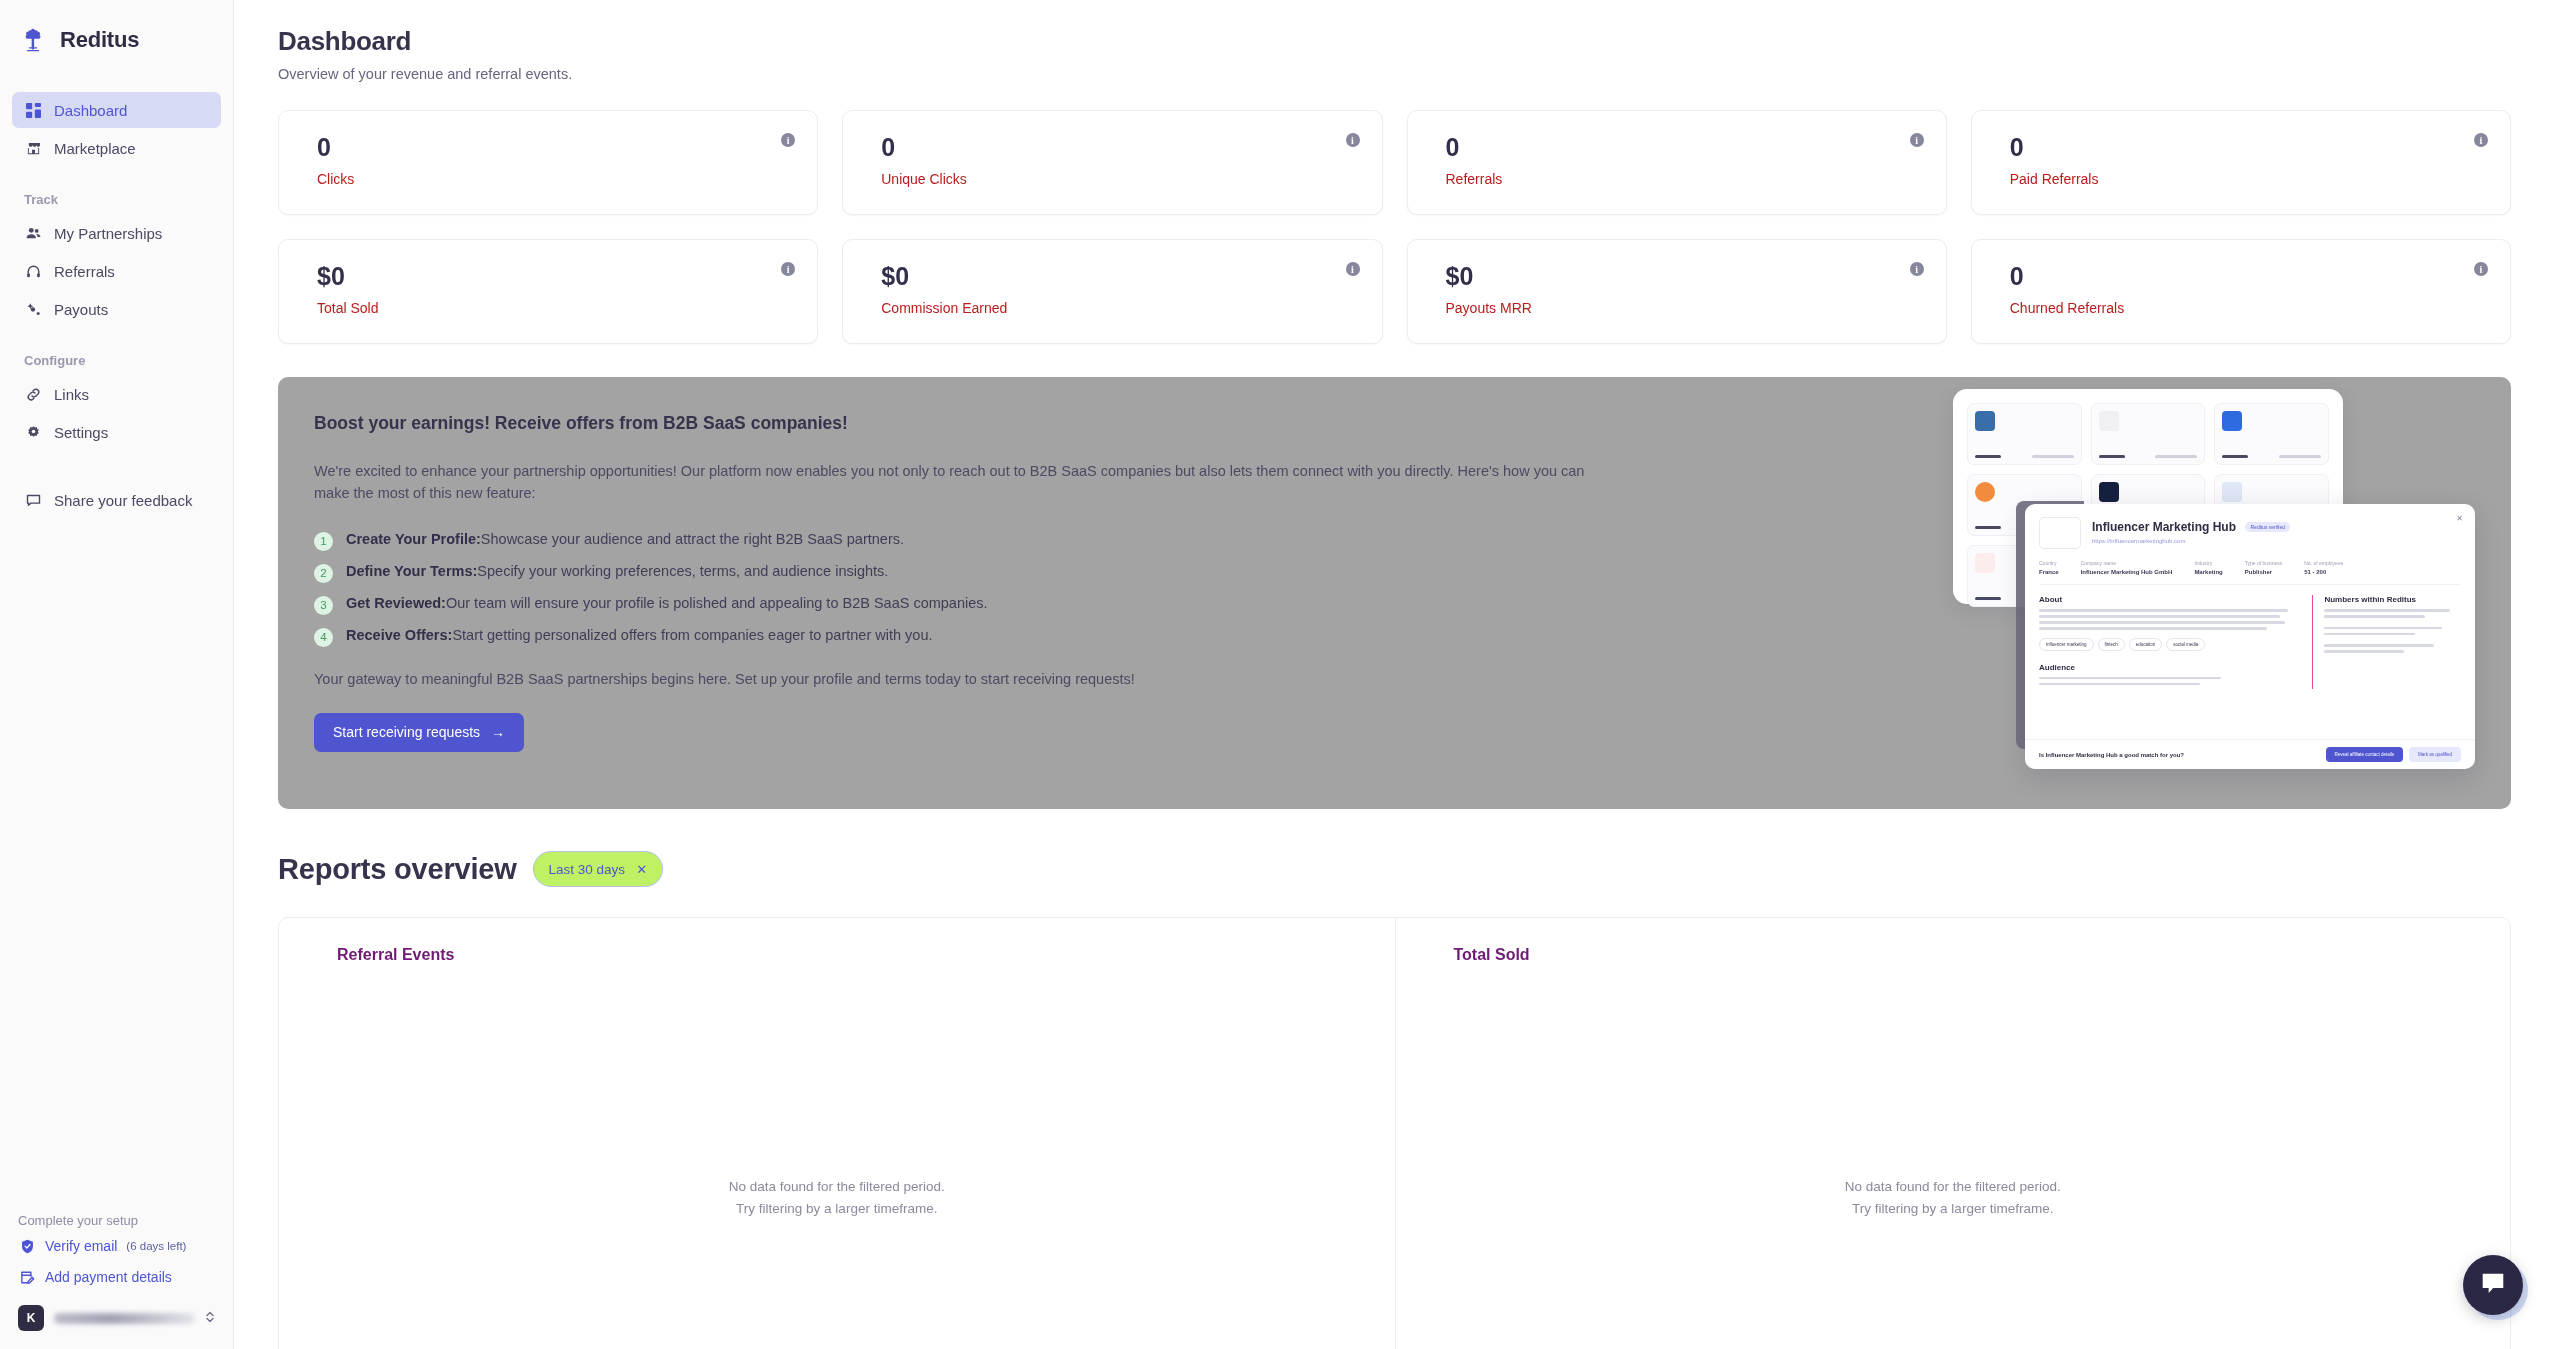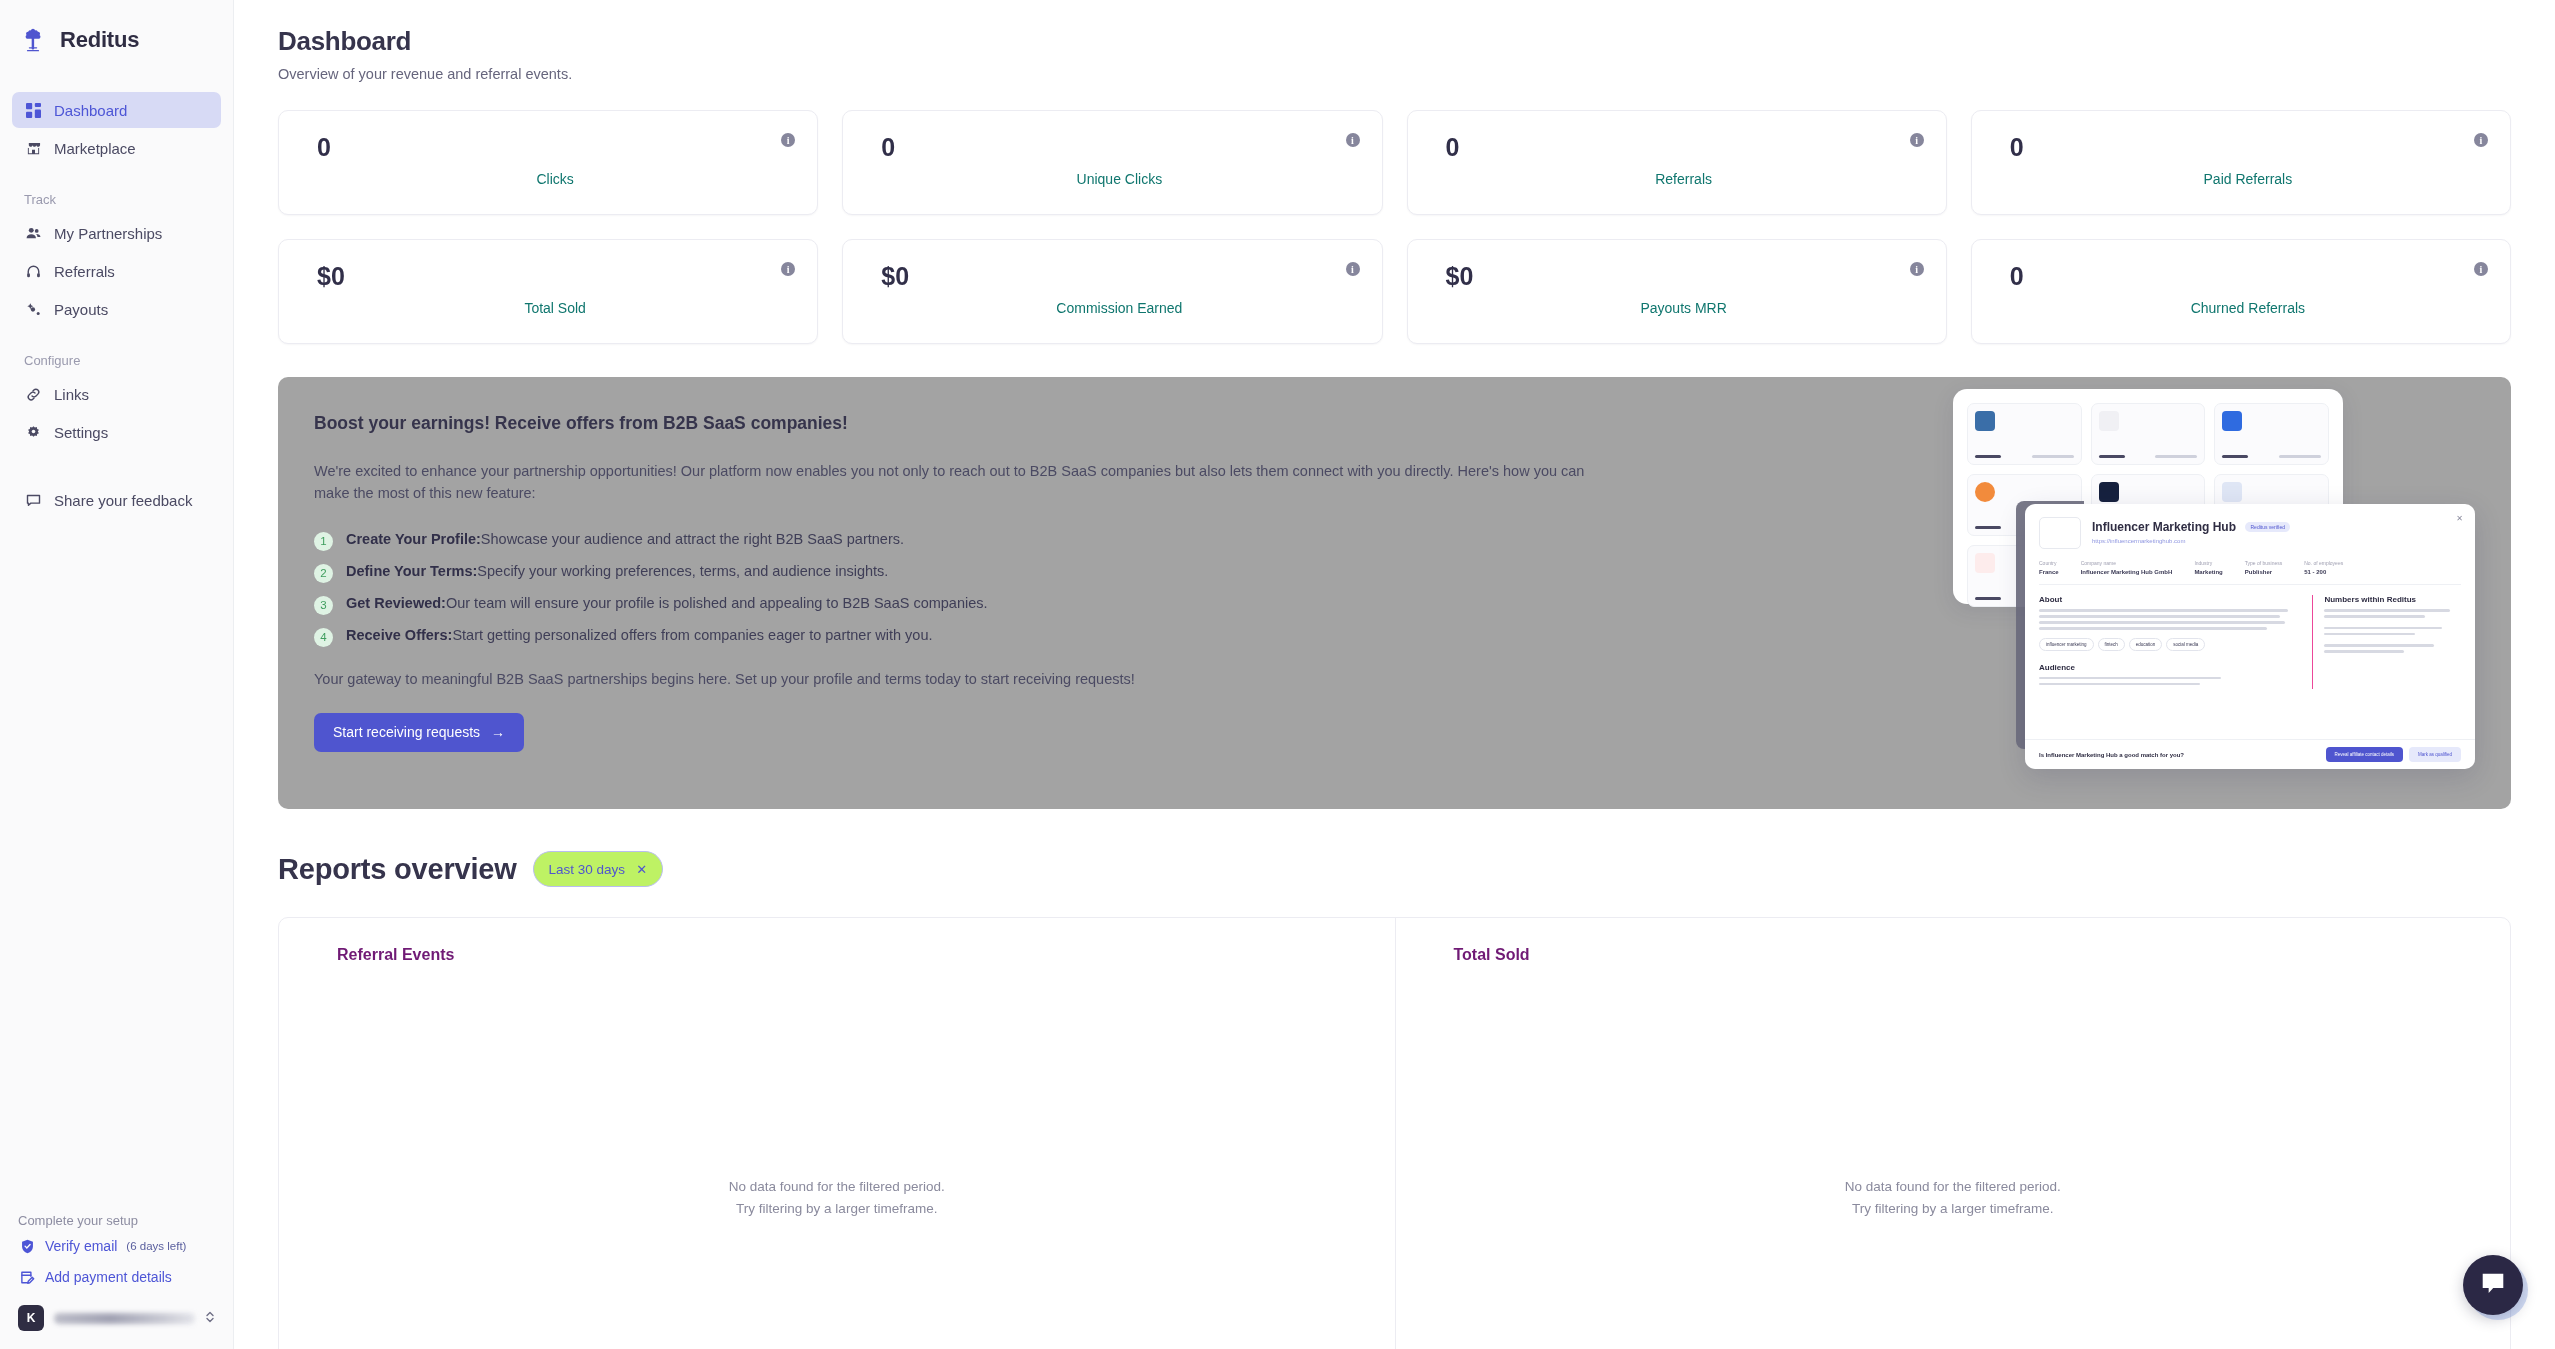--- a/index.html
+++ b/index.html
@@ -20,21 +20,21 @@
     position: relative;
     display: flex; flex-direction: column;
   }
   .brand { display: flex; align-items: center; gap: 12px; padding: 18px 0 0 18px; height: 62px; }
   .brand-logo { width: 30px; height: 30px; flex: 0 0 30px; }
   .brand-name { font-size: 22px; font-weight: bold; color: #2f2d43; letter-spacing: -0.2px; }
 
   .nav { margin-top: 30px; padding: 0 12px; }
   .nav-group-label {
     font-size: 13px; color: #9a9aae; padding: 0 12px;
-    margin: 26px 0 8px 0; font-weight: 400;
+    margin: 26px 0 8px 0; font-weight: 700;
   }
   .nav-item {
     display: flex; align-items: center; gap: 12px;
     height: 36px; padding: 0 12px; border-radius: 7px;
     font-size: 15px; color: #4b4a63; cursor: pointer;
     margin-bottom: 2px;
   }
   .nav-item.active { background: #d7daf5; color: #4d55d6; font-weight: 500; }
   .nav-ico { width: 18px; height: 18px; display: inline-flex; align-items: center; justify-content: center; flex: 0 0 18px; }
   .nav-ico svg { display:block; }
@@ -74,21 +74,21 @@
   .stats-grid {
     display: grid; grid-template-columns: repeat(4, 1fr);
     gap: 24px; padding: 28px 0 0 44px; margin-right: 22px;
   }
   .stat-card {
     background: #fff; border: 1px solid #ececf2; border-radius: 10px;
     height: 105px; padding: 24px 24px 0 38px; position: relative;
     box-shadow: 0 1px 2px rgba(30,30,60,.04);
   }
   .stat-value { font-size: 25px; font-weight: 600; color: #312f49; line-height: 1; }
-  .stat-label { font-size: 14px; color: #0f766e; margin-top: 11px; text-align: center; }
+  .stat-label { font-size: 14px; color: #b91c1c; margin-top: 11px; }
   .info-ico {
     position: absolute; top: 22px; right: 22px;
     width: 14px; height: 14px; border-radius: 50%;
     background: #86869c; color: #fff; font-size: 10px; font-weight: bold;
     display: flex; align-items: center; justify-content: center;
     font-family: "Liberation Serif", serif; cursor: pointer;
   }
 
   
   .banner {

